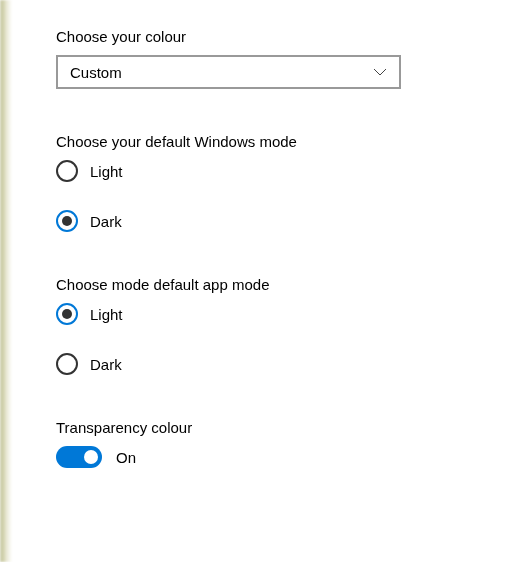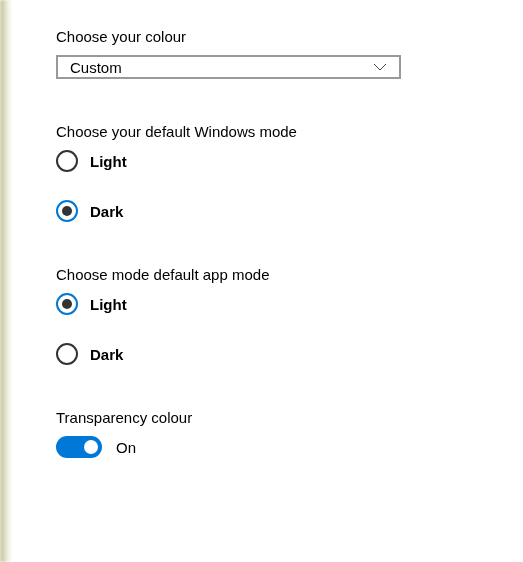--- a/index.html
+++ b/index.html
@@ -24,38 +24,37 @@
     .content {
       padding: 28px 18px 0 56px;
     }
     .section-label {
       font-size: 15px;
       color: #000;
       margin-bottom: 10px;
     }
     .dropdown {
       width: 345px;
-      height: 24px;
+      height: 34px;
       border: 2px solid #999;
       background: #fff;
       display: flex;
       align-items: center;
       justify-content: space-between;
       padding: 0 12px;
       cursor: pointer;
       margin-bottom: 44px;
     }
     .dropdown-text {
       font-size: 15px;
       color: #000;
     }
     .chevron svg { display: block; }
     .radio-group {
       margin-bottom: 44px;
-      font-weight: bold;
     }
     .radio-row {
       display: flex;
       align-items: center;
       gap: 12px;
       margin-bottom: 28px;
       cursor: pointer;
     }
     .radio-row:last-child { margin-bottom: 0; }
     .radio {

